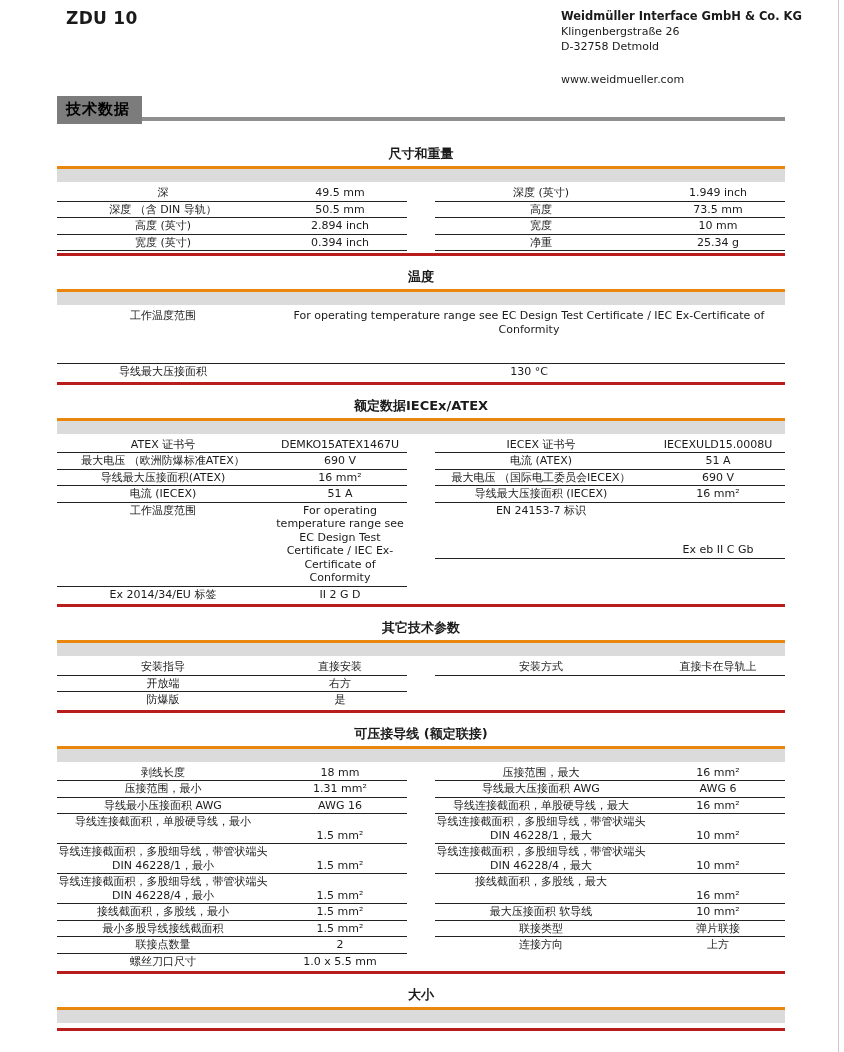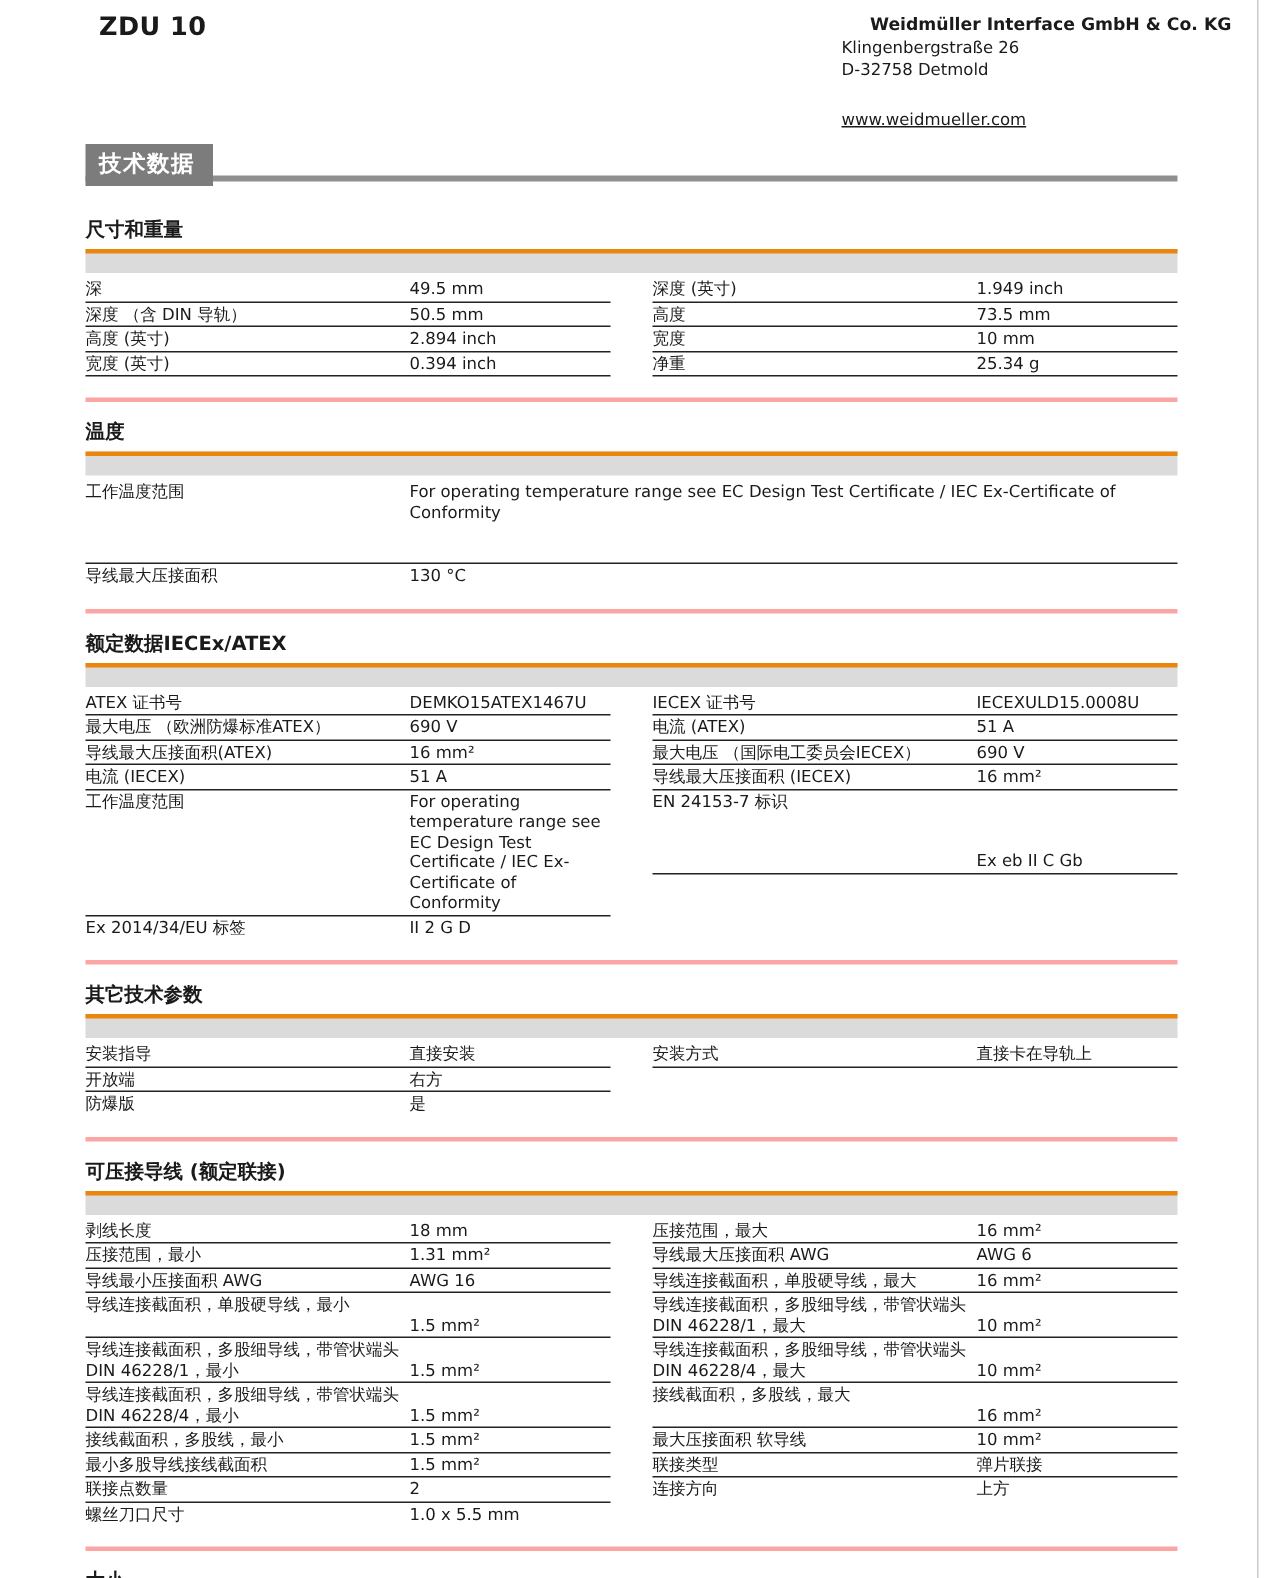--- a/index.html
+++ b/index.html
@@ -17,35 +17,35 @@
   }
   
   .product-title{
     position:absolute;left:66px;top:8px;
     font-size:17px;font-weight:bold;margin:0;letter-spacing:.3px;text-align:right;
   }
   .company{
     position:absolute;left:561px;top:9px;
     font-size:11px;line-height:15px;
   }
-  .company .company-name{font-weight:bold;font-size:11.5px;margin-left:19px;}
-  .company .website{margin-top:18px;text-decoration:underline;}
+  .company .company-name{font-weight:bold;font-size:11.5px;}
+  .company .website{margin-top:18px;}
   .badge-rule{
     position:absolute;left:57px;top:117px;width:728px;height:4px;background:#8f8f8f;
   }
   .badge{
     position:absolute;left:57px;top:96px;
-    background:#7c7c7c;color:#ffffff;
+    background:#7c7c7c;color:#000000;
     font-size:15px;font-weight:bold;
     padding:4px 12px 5px 9px;
     letter-spacing:1px;
   }
   
   .content{position:absolute;left:57px;top:0;width:728px;}
-  .section{border-bottom:3px solid #fca5a5;padding-bottom:14px;margin-top:13px;}
+  .section{border-bottom:3px solid #b91c1c;padding-bottom:2px;margin-top:13px;text-align:center;}
   .section.first{margin-top:146px;}
   .sec-title{font-size:13px;font-weight:bold;margin:0 0 4px 0;line-height:16px;}
   .sec-head{height:13px;background:#dbdbdb;border-top:3px solid #e8860d;margin-bottom:3px;}
   .sec-body{display:flex;gap:28px;}
   .col{flex:1;min-width:0;}
   .row{
     display:flex;align-items:stretch;
     border-bottom:1px solid #222222;
     padding:1px 0 1px 0;
     font-size:11px;line-height:13.5px;

